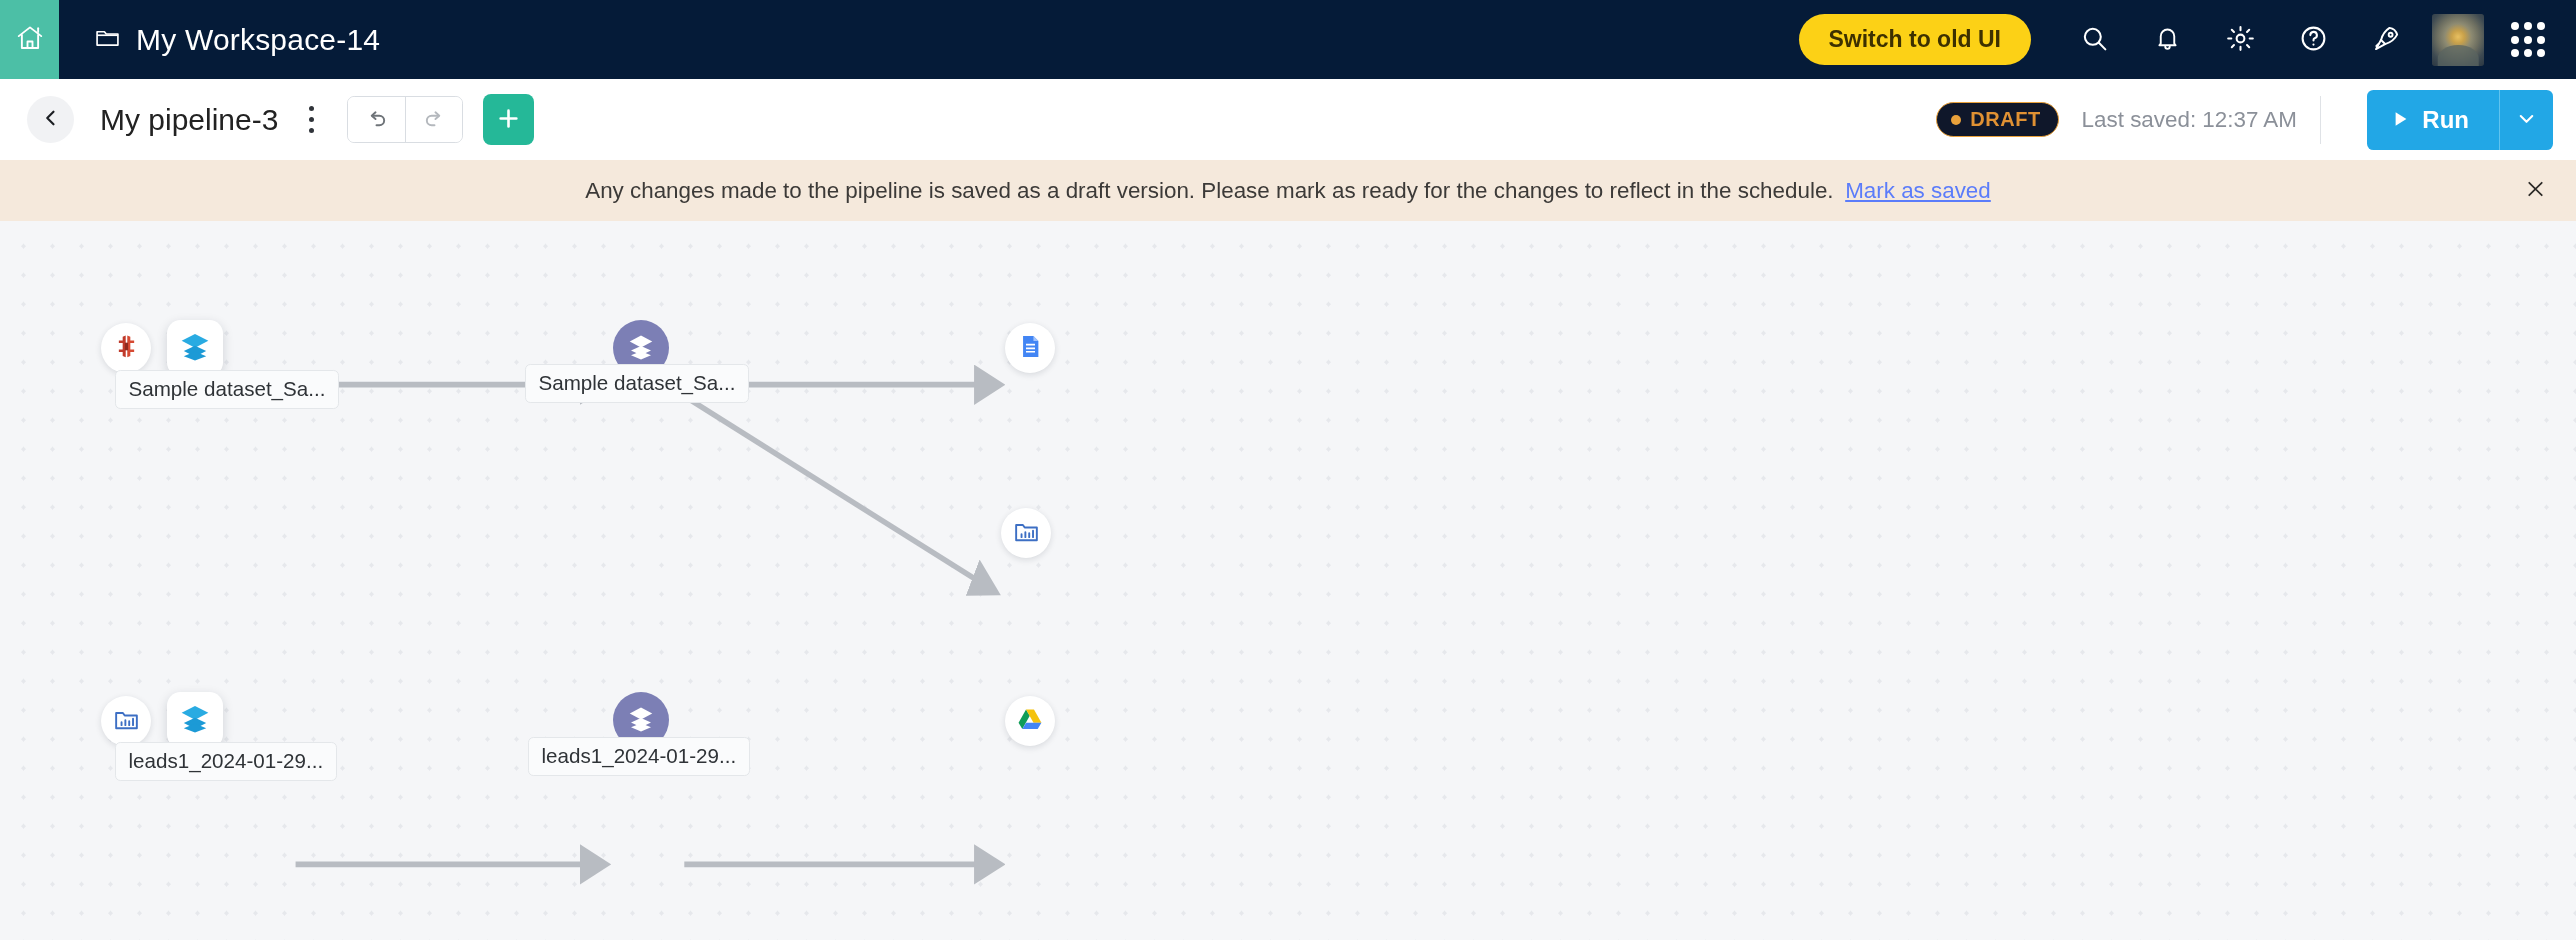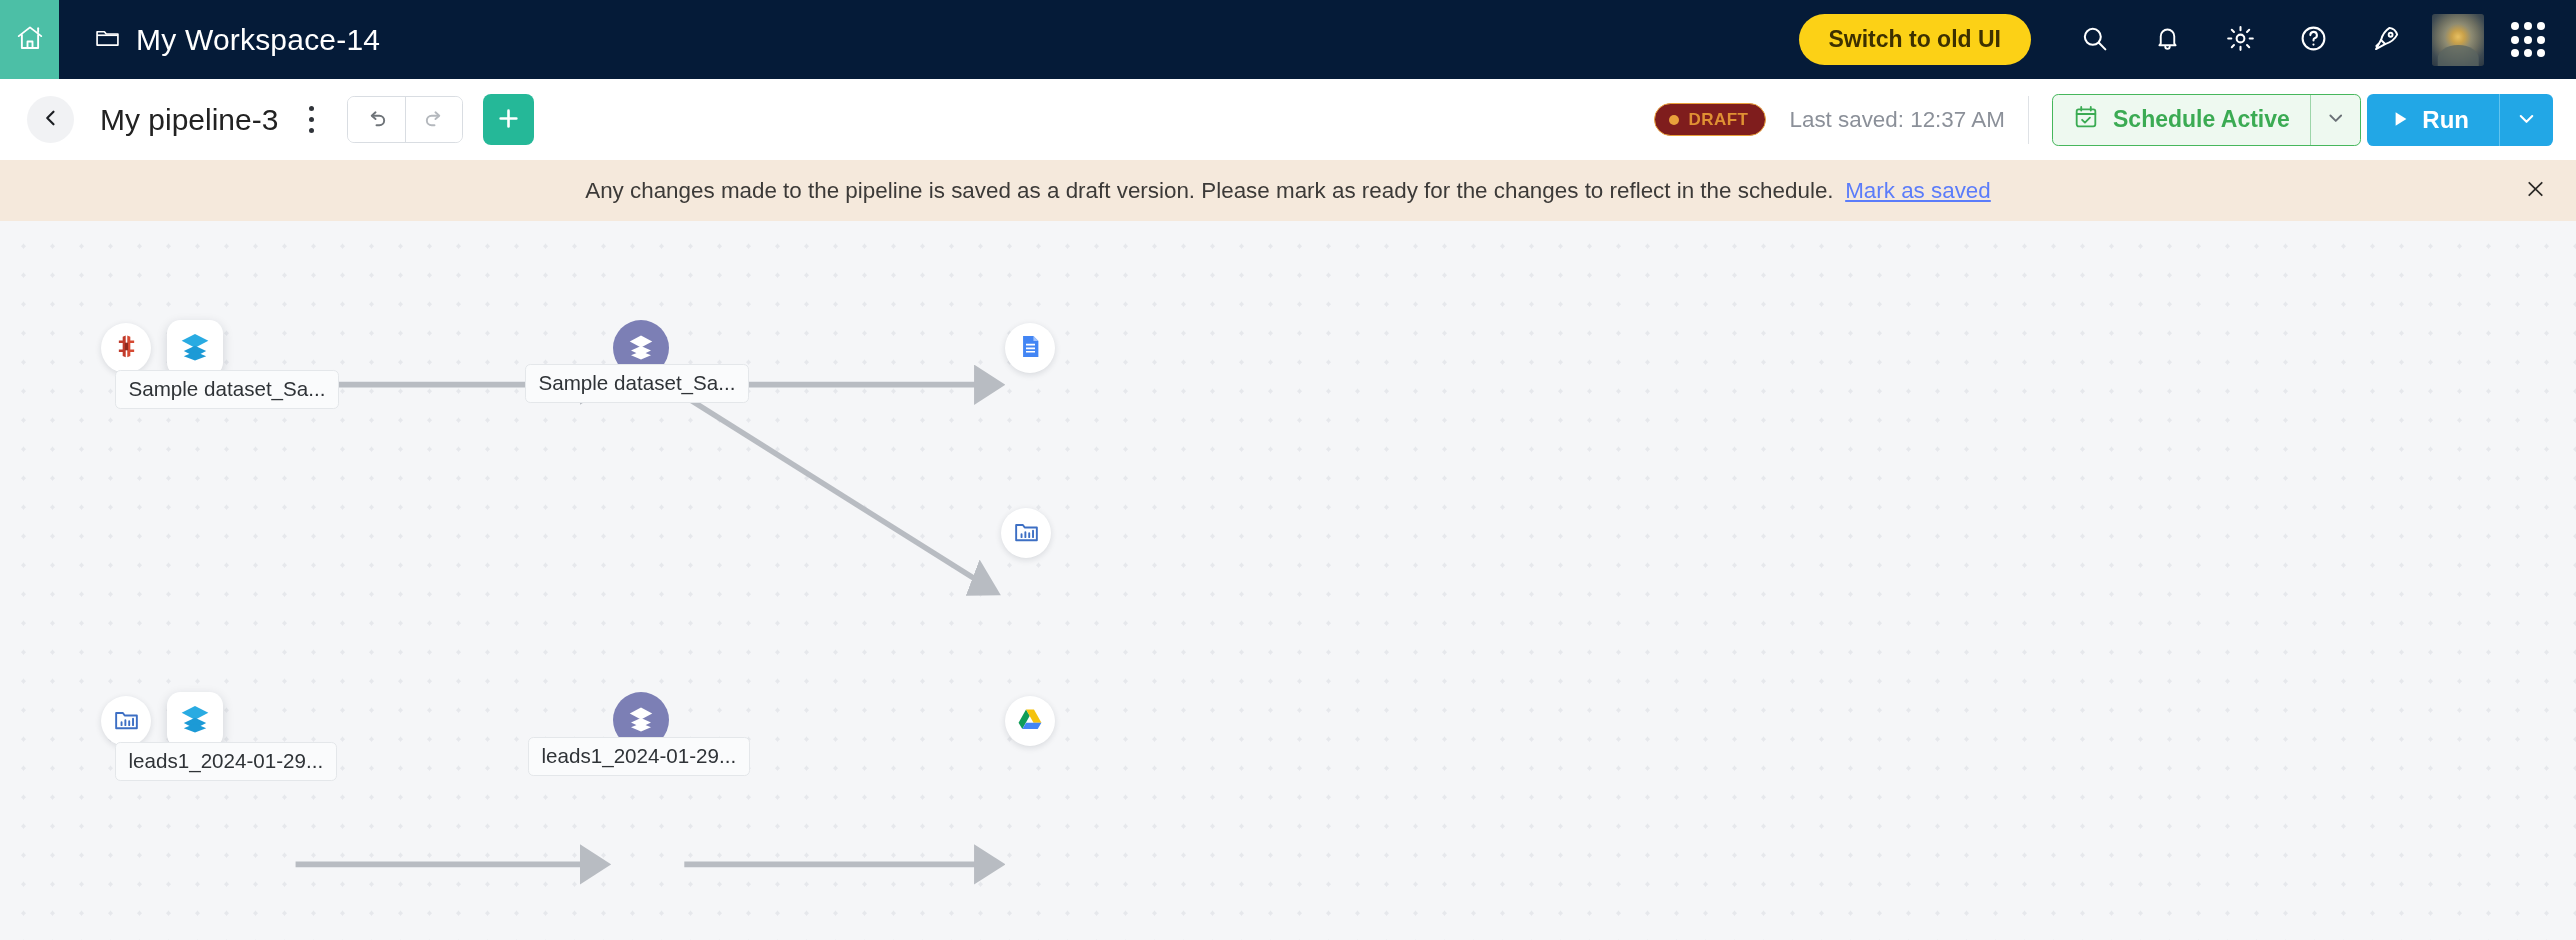--- a/index.html
+++ b/index.html
@@ -131,24 +131,24 @@
     background: #25b898; border: none; border-radius: 8px;
     color: #fff;
     display:flex; align-items:center; justify-content:center;
     cursor: pointer;
     flex: 0 0 51px;
   }
   .tb-spacer { flex: 1 1 auto; }
   .draft-badge {
     display: inline-flex; align-items: center; gap: 9px;
     border: 0.9px solid #e9a13b; border-radius: 20px;
-    color: #e09133; font-size: 17px; font-weight: 700;
+    color: #e09133; font-size: 20px; font-weight: 700;
     letter-spacing: 0.5px;
     padding: 5.4px 17px 5.4px 14.3px;
-    background: #7f1d1d;
+    background: #0f172a;
     white-space: nowrap;
   }
   .draft-badge .dot { width: 10px; height: 10px; border-radius: 50%; background: #e9a13b; display:block; }
   .saved-text { font-size: 22.4px; color: #8b9099; margin-left: 23px; white-space: nowrap; }
   .vdiv { width: 0.9px; height: 48px; background: #dfe2e6; margin: 0 23px; }
   .sched-group {
     display: flex; align-items: stretch;
     border: 0.9px solid #46b75c; border-radius: 6.3px;
     background: #eef9f0; overflow: hidden; height: 52px;
     cursor: pointer;
@@ -161,22 +161,22 @@
     background: transparent; border: none; cursor: pointer;
     font-family: "Liberation Sans", sans-serif;
   }
   .sched-caret {
     width: 50px;
     border: none; border-left: 0.9px solid #9dd5a9;
     background: transparent; cursor: pointer;
     display:flex; align-items:center; justify-content:center;
   }
   .run-group {
-    display: flex; align-items: stretch; margin-left: 6px;
-    border-radius: 6.3px; overflow: hidden; height: 52px;
+    display: flex; align-items: stretch; margin-left: 23px;
+    border-radius: 6.3px; overflow: hidden; height: 60px;
   }
   .run-main {
     background: #22a7e6; border: none;
     color: #fff; font-size: 24px; font-weight: 700;
     padding: 0 30px 0 25px;
     display: flex; align-items: center; gap: 12.5px;
     cursor: pointer;
     font-family: "Liberation Sans", sans-serif;
   }
   .run-caret {
@@ -400,40 +400,20 @@
 
   <div class="draft-badge">
     <span class="dot"></span>
     <span>DRAFT</span>
   </div>
 
   <div class="saved-text">Last saved: 12:37 AM</div>
 
   <div class="vdiv"></div>
 
-  <div class="sched-group">
-    <button class="sched-main">
-      <span>
-        <svg width="26" height="26" viewBox="0 0 24 24" fill="none" stroke="#3bab53" stroke-width="1.7" stroke-linecap="round" stroke-linejoin="round">
-          <rect x="3.4" y="5" width="17.2" height="15.6" rx="1.8"></rect>
-          <path d="M3.4 9.2h17.2"></path>
-          <path d="M7.6 2.8v3.2M16.4 2.8v3.2"></path>
-          <path d="M8.4 14.6l2.6 2.6 4.6-4.6"></path>
-        </svg>
-      </span>
-      <span>Schedule Active</span>
-    </button>
-    <button class="sched-caret">
-      <span>
-        <svg width="21.5" height="21.5" viewBox="0 0 24 24" fill="none" stroke="#6b7177" stroke-width="2.1" stroke-linecap="round" stroke-linejoin="round">
-          <path d="M6 9.5l6 6 6-6"></path>
-        </svg>
-      </span>
-    </button>
-  </div>
 
   <div class="run-group">
     <button class="run-main">
       <span>
         <svg width="18" height="18" viewBox="0 0 20 20">
             <path d="M4 2.5 16 10 4 17.5z" fill="#ffffff"></path>
           </svg>
       </span>
       <span>Run</span>
     </button>

